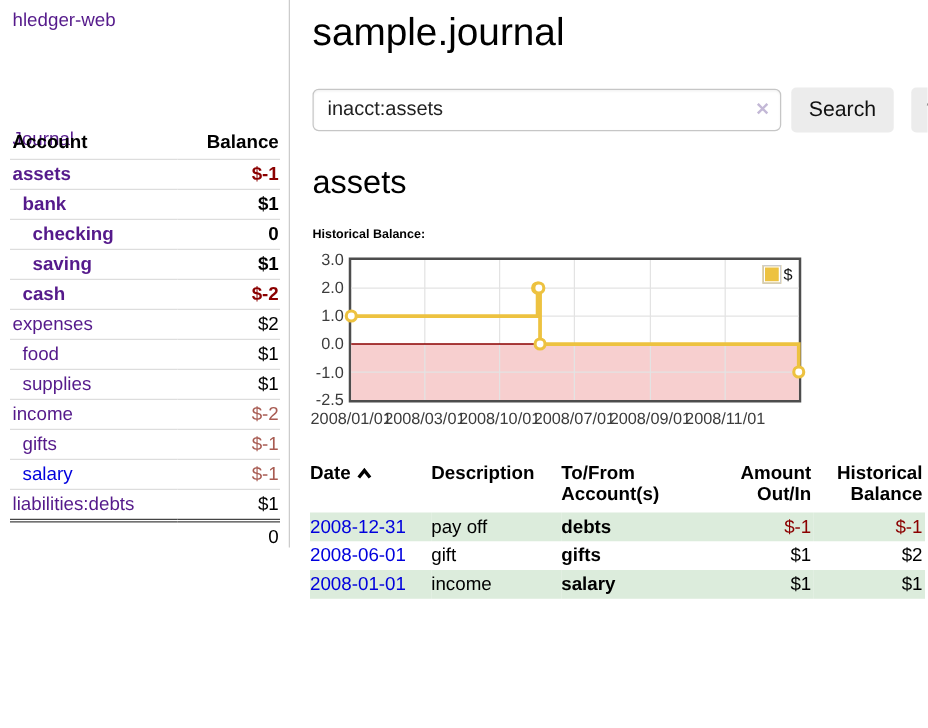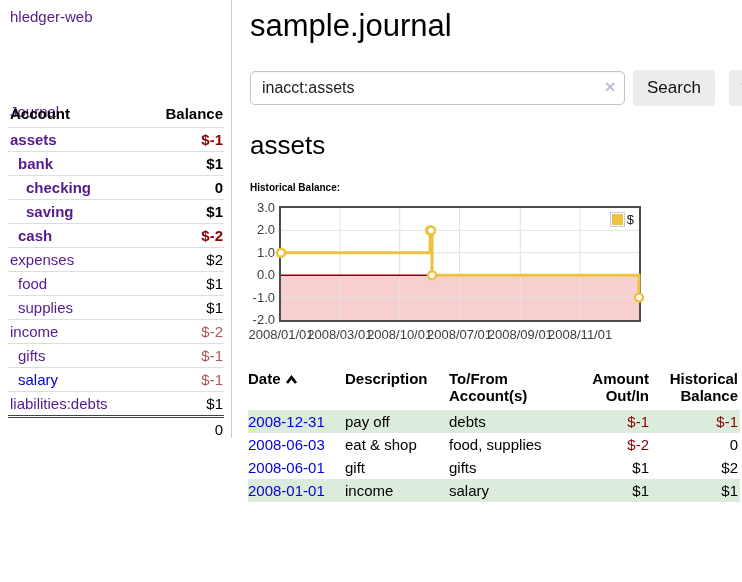--- a/index.html
+++ b/index.html
@@ -57,21 +57,21 @@
   .legend .swatch { width:13px; height:13px; border:1px solid #ccc;
                     box-shadow:inset 0 0 0 1px #fff; }
   .legend .lab { font-size:13px; margin-left:2px; color:#111; }
   .xlab { position:absolute; top:124px; font-size:13px; color:#3c3c3c; white-space:nowrap; }
 
   
   table.register { margin-top:17px; width:492px; border-collapse:collapse; font-size:15px; }
   table.register th { font-weight:bold; text-align:left; vertical-align:top; padding:2px 0 6px; }
   table.register th.r, table.register td.r { text-align:right; padding-right:2px; }
   table.register td { padding:3px 0; vertical-align:top; }
-  table.register td.accounts { padding-right:10px; }
+  table.register td.accounts { padding-right:10px;font-weight:bold; }
   table.register tr.green { background:#dcecdc; }
   .sort-icon { vertical-align:-1px; margin-left:4px; }
 </style>
 </head>
 <body>
 
 <aside class="sidebar">
   <a class="app-title lnk-visited">hledger-web</a>
   <a class="journal-link lnk-visited">Journal</a>
 
@@ -179,21 +179,21 @@
       <div class="legend">
         <span class="swatch" id="legend-swatch" style="background: rgb(237, 194, 64);"></span>
         <span class="lab">$</span>
       </div>
     </div>
   <div class="ylab" style="left: 0px; top: -3px;">3.0</div>
       <div class="ylab" style="left: 0px; top: 19.4px;">2.0</div>
       <div class="ylab" style="left: 0px; top: 41.8px;">1.0</div>
       <div class="ylab" style="left: 0px; top: 64.2px;">0.0</div>
       <div class="ylab" style="left: 0px; top: 86.6px;">-1.0</div>
-      <div class="ylab" style="left: 0px; top: 109px;">-2.0</div>
+      <div class="ylab" style="left: 0px; top: 109px;">-2.5</div>
       <div class="xlab" style="left: 33px; transform: translateX(-50%);">2008/01/01</div>
       <div class="xlab" style="left: 91.8493px; transform: translateX(-50%);">2008/03/01</div>
       <div class="xlab" style="left: 151.679px; transform: translateX(-50%);">2008/10/01</div>
       <div class="xlab" style="left: 211.51px; transform: translateX(-50%);">2008/07/01</div>
       <div class="xlab" style="left: 272.321px; transform: translateX(-50%);">2008/09/01</div>
       <div class="xlab" style="left: 332.151px; transform: translateX(-50%);">2008/11/01</div>
     </div>
 
   <table class="register">
     <colgroup>
@@ -218,27 +218,20 @@
     </thead>
     <tbody id="register-body">
         <tr class="green">
           <td><a class="lnk-new">2008-12-31</a></td>
           <td>pay off</td>
           <td class="accounts">debts</td>
           <td class="r neg">$-1</td>
           <td class="r neg">$-1</td>
         </tr>
         <tr>
-          <td><a class="lnk-new">2008-06-03</a></td>
-          <td>eat &amp; shop</td>
-          <td class="accounts">food, supplies</td>
-          <td class="r neg">$-2</td>
-          <td class="r">0</td>
-        </tr>
-        <tr>
           <td><a class="lnk-new">2008-06-01</a></td>
           <td>gift</td>
           <td class="accounts">gifts</td>
           <td class="r">$1</td>
           <td class="r">$2</td>
         </tr>
         <tr class="green">
           <td><a class="lnk-new">2008-01-01</a></td>
           <td>income</td>
           <td class="accounts">salary</td>

